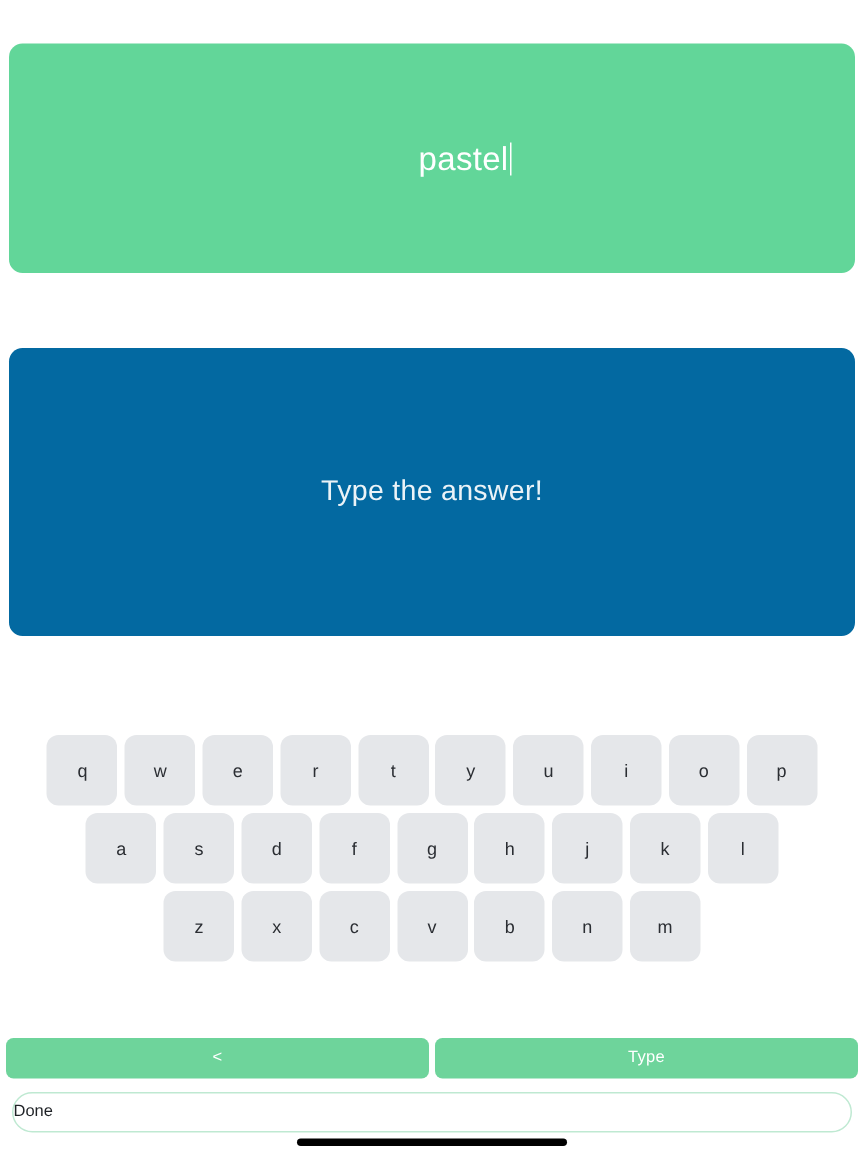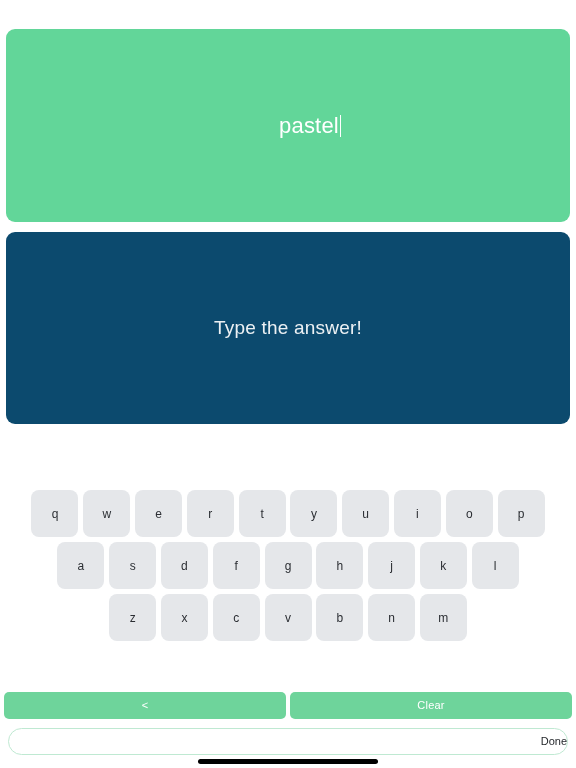--- a/index.html
+++ b/index.html
@@ -30,28 +30,28 @@
     width: 564px;
     box-sizing: border-box;
     border-radius: 9px;
     display: flex;
     align-items: center;
     justify-content: center;
     text-align: center;
   }
   .card-prompt {
     top: 29px;
-    height: 193px;
+    height: 153px;
     background: #62D699;
     padding-left: 44px;
   }
   .card-answer {
     top: 232px;
     height: 192px;
-    background: #0c4a6e;
+    background: #0369a1;
   }
   .card-prompt-text {
     color: #ffffff;
     font-size: 22px;
     line-height: 26px;
     letter-spacing: 0.2px;
     font-weight: 400;
     position: relative;
   }
   .card-prompt-text::after {
@@ -137,21 +137,21 @@
     top: 728px;
     width: 560px;
     height: 27px;
     box-sizing: border-box;
     background: #ffffff;
     border: 1px solid #BFE9D2;
     border-radius: 14px;
     color: #1F2226;
     font-family: "Liberation Sans", sans-serif;
     font-size: 11px;
-    text-align: right;
+    text-align: left;
     line-height: 25px;
     cursor: pointer;
     padding: 0;
   }
 
   
   .home-indicator {
     position: absolute;
     left: 50%;
     transform: translateX(-50%);
@@ -205,20 +205,20 @@
       <div class="kb-key">c</div>
       <div class="kb-key">v</div>
       <div class="kb-key">b</div>
       <div class="kb-key">n</div>
       <div class="kb-key">m</div>
     </div>
   </div>
 
   <div class="action-row">
     <button class="action-btn">&lt;</button>
-    <button class="action-btn">Clear</button>
+    <button class="action-btn">Type</button>
   </div>
 
   <button class="done-btn">Done</button>
 
   <div class="home-indicator"></div>
 
 </div>
 
 </body></html>

